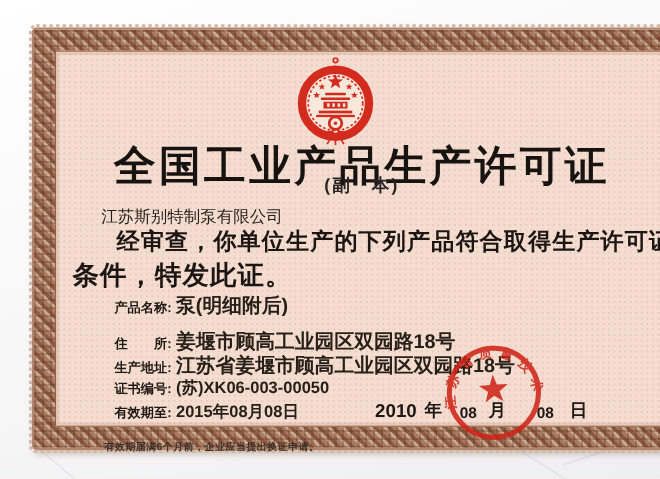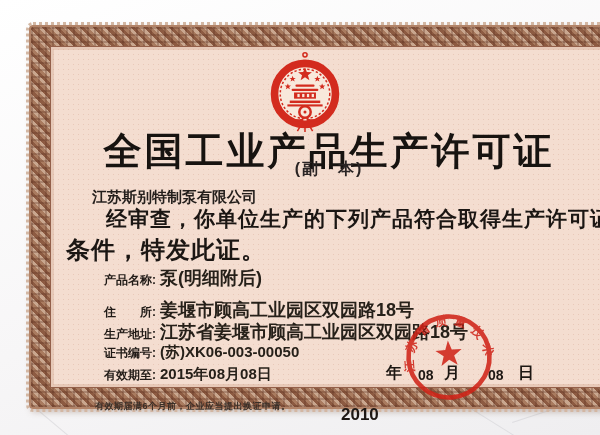--- a/index.html
+++ b/index.html
@@ -43,34 +43,34 @@
 
   .title {
     left:0; top:79px; width:100%; text-align:center;
     font-size:38px; font-weight:900; color:#171310; letter-spacing:3px;
     white-space:nowrap;
   }
   .subtitle {
     left:0; top:112px; width:100%; text-align:center;
     font-size:16px; font-weight:600; color:#2a2424; letter-spacing:2px;
   }
-  .company { left:41px; top:141px; font-size:15px; font-weight:700; color:#241f1c; }
+  .company { left:41px; top:141px; font-size:15px; font-weight:400; color:#241f1c; }
   .stmt1 { left:55px; top:158px; font-size:21px; font-weight:900; color:#1b1613; letter-spacing:1px; white-space:nowrap; }
   .stmt2 { left:15px; top:187px; font-size:24px; font-weight:900; color:#1b1613; letter-spacing:1px; }
 
   .field { left:53px; white-space:nowrap; }
   .f0 { top:219px; } .f1 { top:251px; } .f2 { top:273px; } .f3 { top:296px; } .f4 { top:318px; }
   .flabel { font-size:12px; font-weight:900; color:#201a16; }
   .fvalue { font-size:18px; font-weight:700; color:#262019; margin-left:4px; }
   .f3 .fvalue, .f4 .fvalue { font-size:15px; }
 
   .note { left:44px; top:353px; font-size:9px; font-weight:700; color:#3a2f28; letter-spacing:0.5px; }
 
   .dateline span { position:absolute; font-weight:800; color:#1d1713; white-space:nowrap; }
-  .d-year  { left:290px; top:317px; font-size:17px;margin-top:41px; }
+  .d-year  { left:290px; top:317px; font-size:17px; }
   .d-yearu { left:335px; top:316px; font-size:16px; }
   .d-month { left:367px; top:320px; font-size:14px; }
   .d-monthu{ left:393px; top:316px; font-size:16px; }
   .d-day   { left:437px; top:320px; font-size:14px; }
   .d-dayu  { left:467px; top:316px; font-size:16px; }
 
   .seal {
     left:352px; top:264px; width:92px; height:92px; z-index:3;
     transform:rotate(-4deg);
   }

